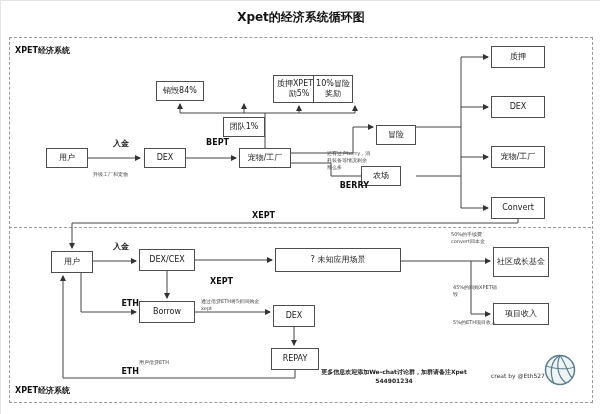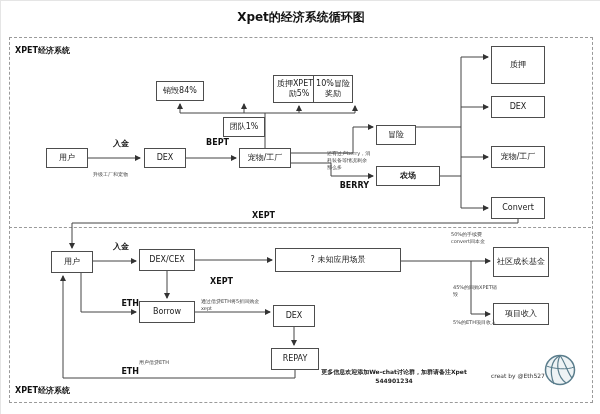--- a/index.html
+++ b/index.html
@@ -81,22 +81,22 @@
   </svg>
 
   <div class="node" style="left:45px;top:147px;width:42px;height:20px;">用户</div>
   <div class="node" style="left:143px;top:147px;width:42px;height:20px;">DEX</div>
   <div class="node" style="left:238px;top:147px;width:52px;height:20px;">宠物/工厂</div>
   <div class="node" style="left:155px;top:80px;width:48px;height:20px;">销毁84%</div>
   <div class="node" style="left:222px;top:80px;width:42px;height:20px;margin-top:36px;">团队1%</div>
   <div class="node" style="left:272px;top:74px;width:52px;height:28px;">质押XPET奖励5%</div>
   <div class="node" style="left:312px;top:74px;width:40px;height:28px;">10%冒险奖励</div>
   <div class="node" style="left:375px;top:124px;width:40px;height:20px;">冒险</div>
-  <div class="node" style="left:375px;top:165px;width:64px;height:20px;font-weight:bold;">农场</div>
-  <div class="node" style="left:490px;top:45px;width:54px;height:38px;">质押</div>
+  <div class="node" style="left:360px;top:165px;width:40px;height:20px;">农场</div>
+  <div class="node" style="left:490px;top:45px;width:54px;height:22px;">质押</div>
   <div class="node" style="left:490px;top:95px;width:54px;height:22px;">DEX</div>
   <div class="node" style="left:490px;top:145px;width:54px;height:22px;">宠物/工厂</div>
   <div class="node" style="left:490px;top:196px;width:54px;height:22px;">Convert</div>
 
   <div class="elabel" style="left:100px;top:137px;width:28px;">入金</div>
   <div class="elabel" style="left:194px;top:137px;width:34px;">BEPT</div>
   <div class="elabel" style="left:332px;top:180px;width:36px;">BERRY</div>
   <div class="elabel" style="left:238px;top:210px;width:36px;">XEPT</div>
   <div class="note" style="left:92px;top:170px;width:64px;">升级工厂和宠物</div>
   <div class="note" style="left:326px;top:149px;width:44px;">还有过户berry，消耗装备等情况剩余那么多</div>

